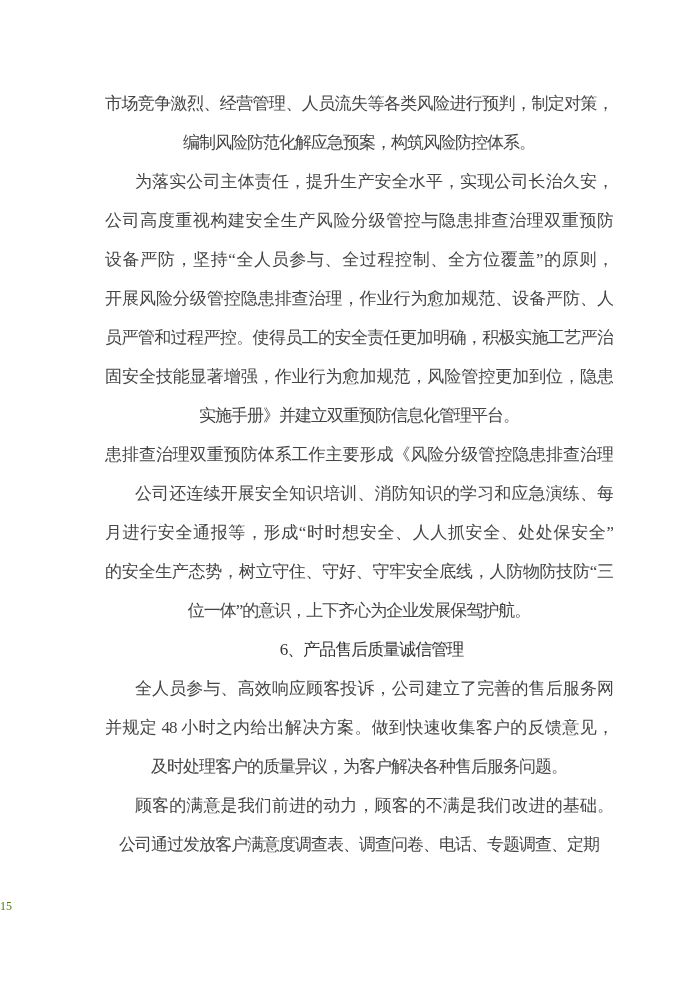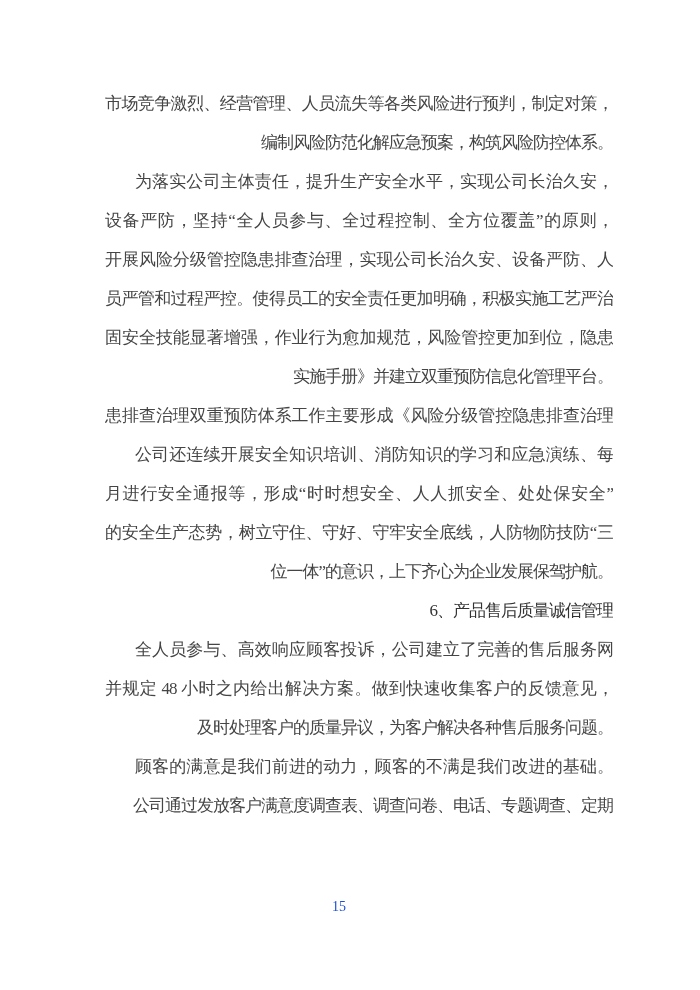--- a/index.html
+++ b/index.html
@@ -30,51 +30,52 @@
     height: 39px;
     overflow: hidden;
   }
   
   .fill {
     text-align: justify;
     text-align-last: justify;
     text-justify: inter-character;
     word-break: break-all;
   }
-  .lastline { text-align: right; }
+  .lastline { text-align: center; }
   .indent { text-indent: 30px; }
   .heading .line {
     font-weight: normal;
     color: #333333;
     text-indent: 25px;
   }
   .page-number {
     position: absolute;
     left: 0;
     right: 0;
     top: 899px;
-    text-align: center;
-    font-size: 14px;
-    color: #1d4ed8;
+    text-align: left;
+    font-size: 12px;
+    color: #4d7c0f;
     font-family: "Liberation Serif", serif;
   }
 </style>
 </head>
 <body>
 
 <div class="page">
   <div class="content">
       <div class="para">
         <div class="line fill">市场竞争激烈、经营管理、人员流失等各类风险进行预判，制定对策，</div>
         <div class="line lastline">编制风险防范化解应急预案，构筑风险防控体系。</div>
       </div>
       <div class="para">
         <div class="line fill indent">为落实公司主体责任，提升生产安全水平，实现公司长治久安，</div>
+        <div class="line fill">公司高度重视构建安全生产风险分级管控与隐患排查治理双重预防</div>
         <div class="line fill">设备严防，坚持“全人员参与、全过程控制、全方位覆盖”的原则，</div>
-        <div class="line fill">开展风险分级管控隐患排查治理，实现公司长治久安、设备严防、人</div>
+        <div class="line fill">开展风险分级管控隐患排查治理，作业行为愈加规范、设备严防、人</div>
         <div class="line fill">员严管和过程严控。使得员工的安全责任更加明确，积极实施工艺严治</div>
         <div class="line fill">固安全技能显著增强，作业行为愈加规范，风险管控更加到位，隐患</div>
         <div class="line lastline">实施手册》并建立双重预防信息化管理平台。</div>
         <div class="line fill">患排查治理双重预防体系工作主要形成《风险分级管控隐患排查治理</div>
       </div>
       <div class="para">
         <div class="line fill indent">公司还连续开展安全知识培训、消防知识的学习和应急演练、每</div>
         <div class="line fill">月进行安全通报等，形成“时时想安全、人人抓安全、处处保安全”</div>
         <div class="line fill">的安全生产态势，树立守住、守好、守牢安全底线，人防物防技防“三</div>
         <div class="line lastline">位一体”的意识，上下齐心为企业发展保驾护航。</div>

